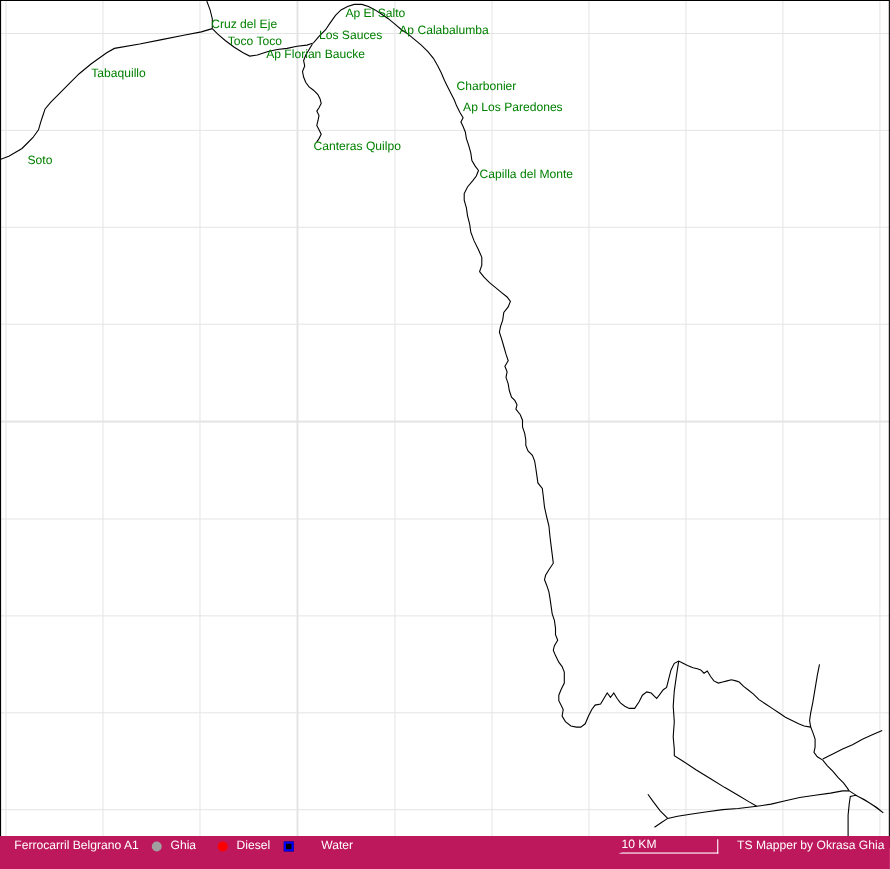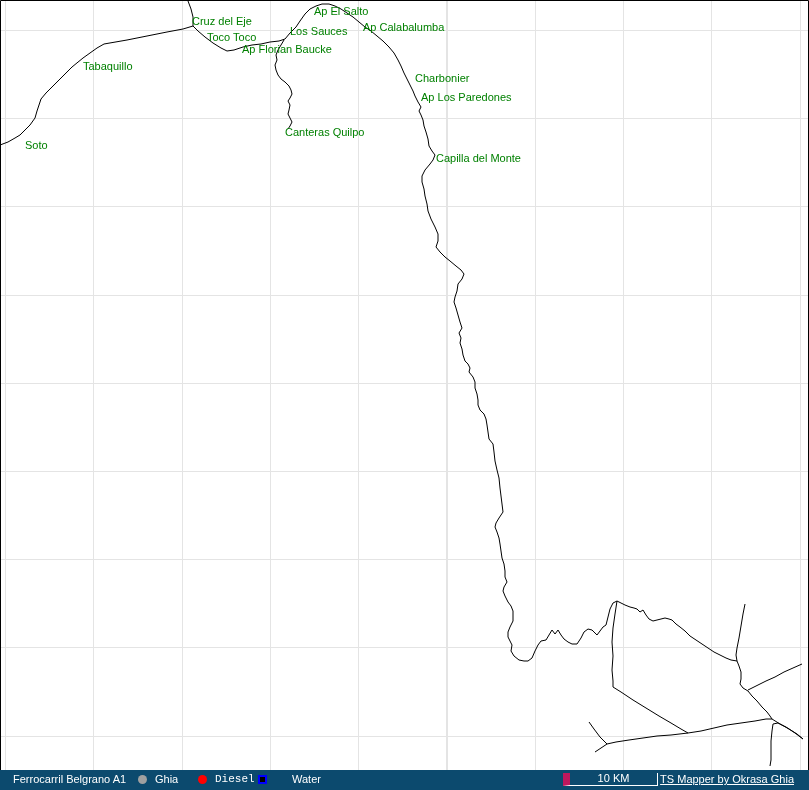--- a/index.html
+++ b/index.html
@@ -12,38 +12,38 @@
     background-image:
       repeating-linear-gradient(to right,#e4e4e4 0px,#e4e4e4 1px,transparent 1px,transparent 88.3px),
       repeating-linear-gradient(to bottom,#e4e4e4 0px,#e4e4e4 1px,transparent 1px,transparent 88.2px);
     background-position:5px 0px,0px 30px;
   }
   svg.tracklayer{position:absolute;left:0;top:0;display:block;}
   svg.tracklayer polyline{fill:none;stroke:#000;stroke-width:1;}
   svg.tracklayer path.border{fill:none;stroke:#000;stroke-width:1;}
   svg.tracklayer text{font-family:"Liberation Sans",sans-serif;font-size:11px;fill:#008000;}
   .statusbar{
-    position:absolute;left:0;bottom:0;width:809px;height:20px;background:#0c4a6e;
+    position:absolute;left:0;bottom:0;width:809px;height:30px;background:#be185d;
     color:#fff;font-size:11px;
   }
   .statusbar .txt{position:absolute;top:4px;line-height:11px;white-space:nowrap;}
   .route-name{left:13px;}
   .legend-label-coal{left:155px;}
-  .legend-label-diesel{left:215px;font-family:Liberation Mono, monospace;}
+  .legend-label-diesel{left:215px;}
   .legend-label-water{left:292px;}
   .dot{position:absolute;top:5px;width:9px;height:9px;border-radius:50%;}
   .dot-coal{left:138px;background:#a0a0a0;}
   .dot-diesel{left:198px;background:#ff0000;}
   .sq-water{position:absolute;top:5px;left:258px;width:5px;height:5px;border:2px solid #0000ff;background:#000;}
   .scalebar{
     position:absolute;left:563px;top:3px;width:87px;height:12px;
-    border-left:7px solid #be185d;border-right:1px solid #fff;border-bottom:1px solid #fff;
-    text-align:center;line-height:11px;font-size:11px;
+    border-left:2px solid #be185d;border-right:1px solid #fff;border-bottom:1px solid #fff;
+    text-align:left;line-height:11px;font-size:11px;
   }
-  .credit{right:15px;text-decoration:underline;}
+  .credit{right:5px;}
 </style>
 </head>
 <body>
 
 <div class="screen">
 
   <div class="map">
     <svg class="tracklayer" width="809" height="771" viewBox="0 0 809 771">
       <path class="border" d="M0.5,771 L0.5,0.5 L808.5,0.5 L808.5,771"></path>
       <g>

